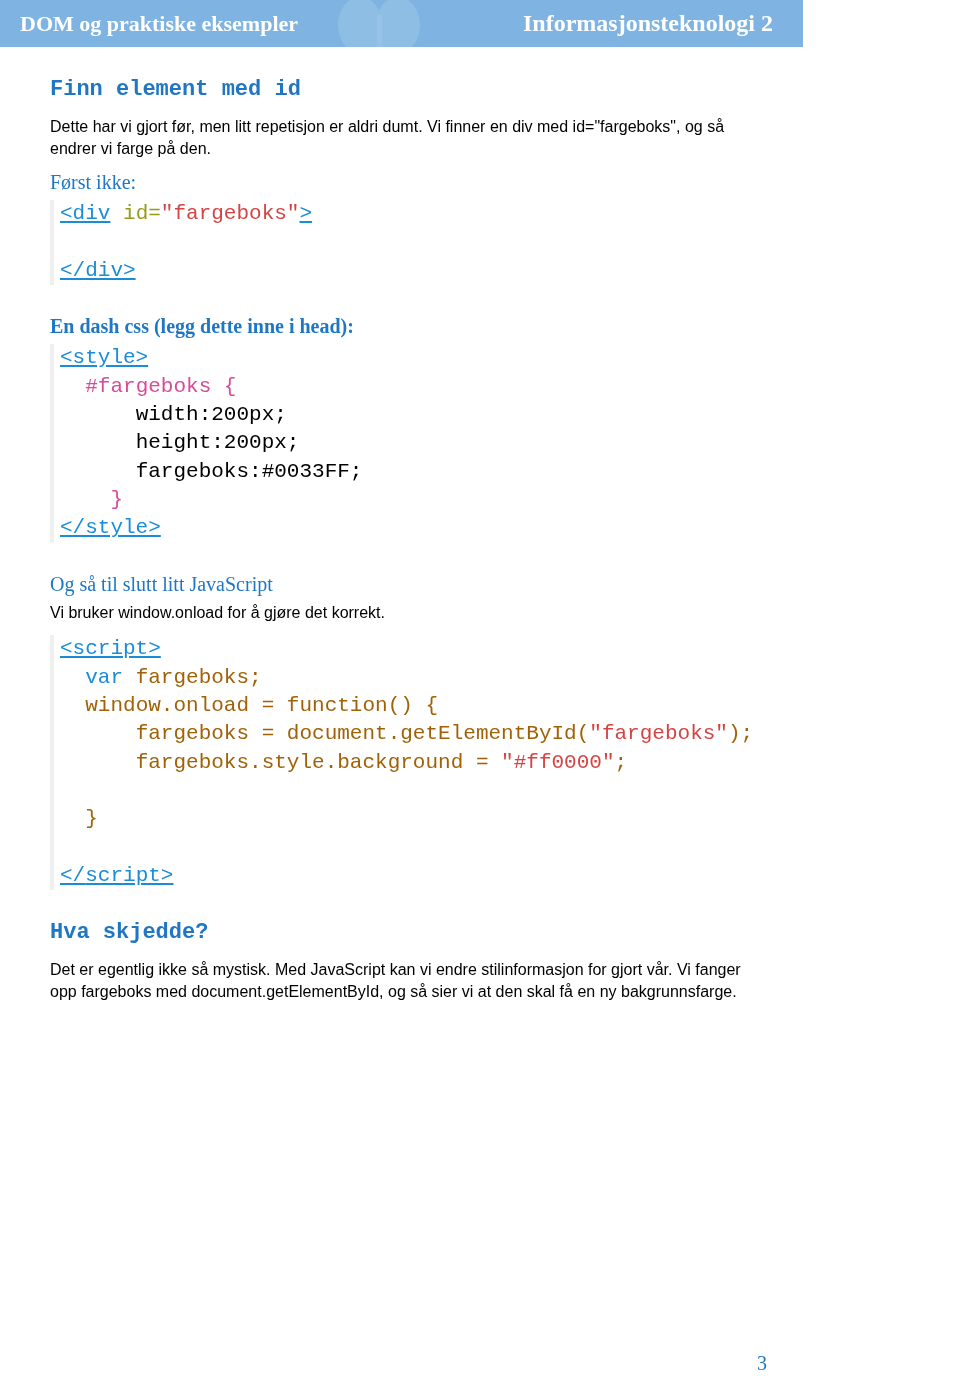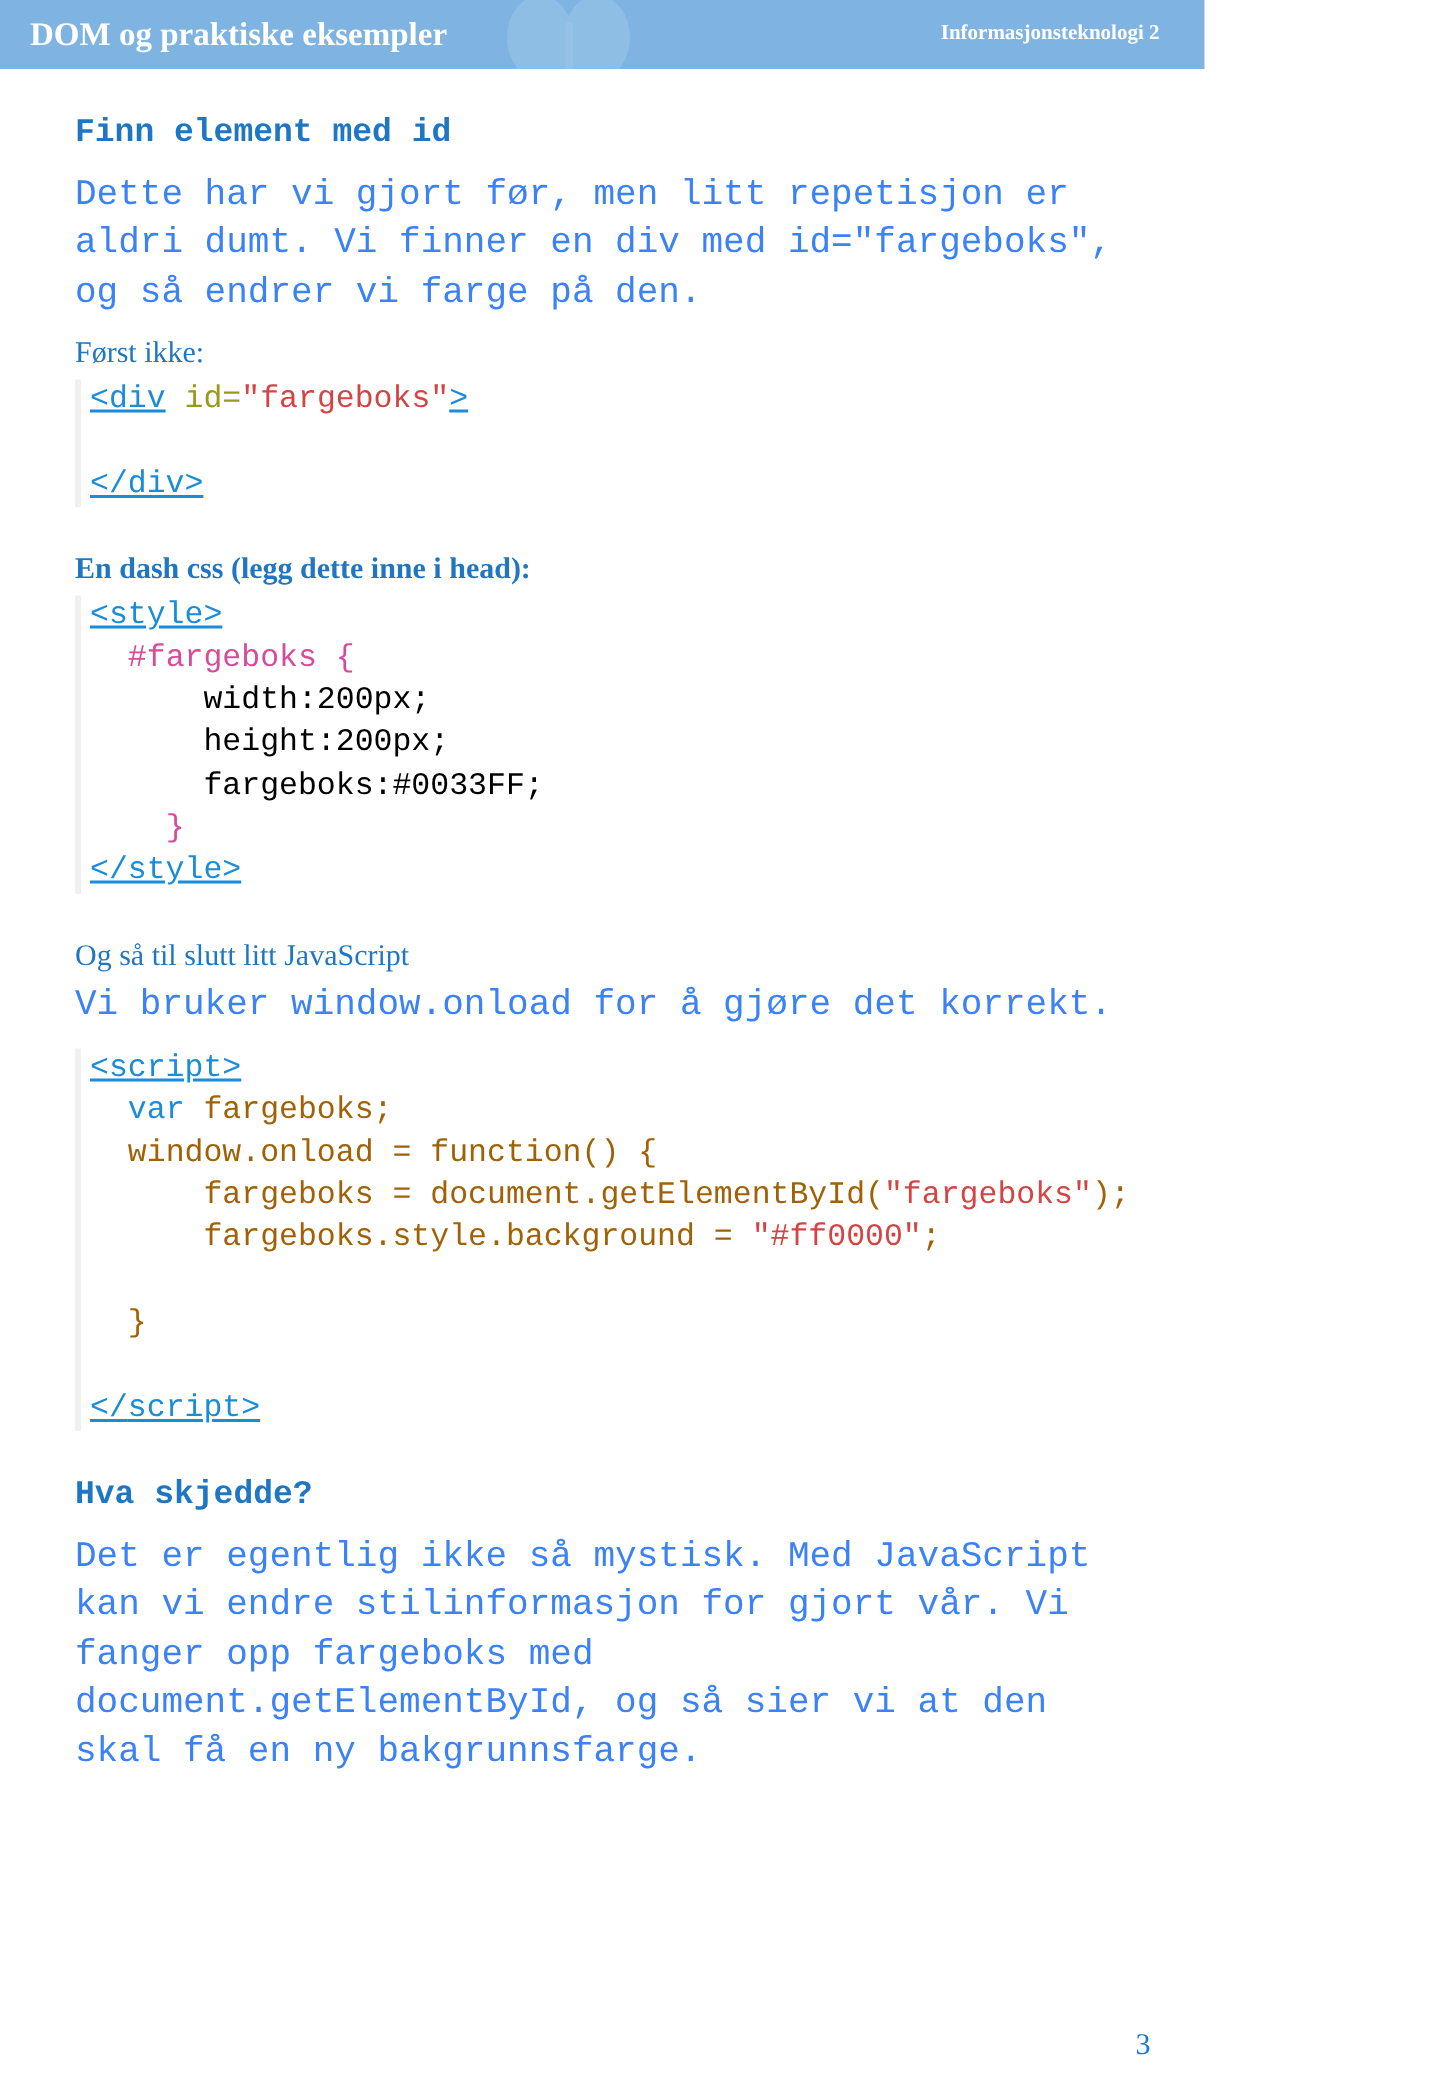--- a/index.html
+++ b/index.html
@@ -21,44 +21,44 @@
     justify-content: space-between;
     align-items: center;
     color: #fff;
     font-weight: bold;
     font-family: Georgia, serif;
     font-size: 22px;
     position: relative;
     overflow: hidden;
   }
   .header-bar .right {
-    font-size: 14px;
+    font-size: 24px;
   }
   .butterfly {
     position: absolute;
     left: 320px;
     top: -10px;
     width: 120px;
     height: 80px;
     opacity: 0.4;
   }
   .content {
     padding: 30px 50px 0 50px;
   }
   .section-heading {
     color: #1f77c4;
     font-weight: bold;
     font-family: Liberation Mono, monospace;
     font-size: 22px;
     margin-bottom: 14px;
   }
   .para {
-    font-family: Liberation Mono, monospace;
-    font-size: 24px;
-    color: #3b82f6;
+    font-family: Liberation Sans, sans-serif;
+    font-size: 16px;
+    color: #000000;
     line-height: 1.35;
     margin-bottom: 12px;
   }
   .sub-heading {
     color: #1f77c4;
     font-weight: normal;
     font-family: Georgia, serif;
     font-size: 20px;
     margin-bottom: 6px;
   }

